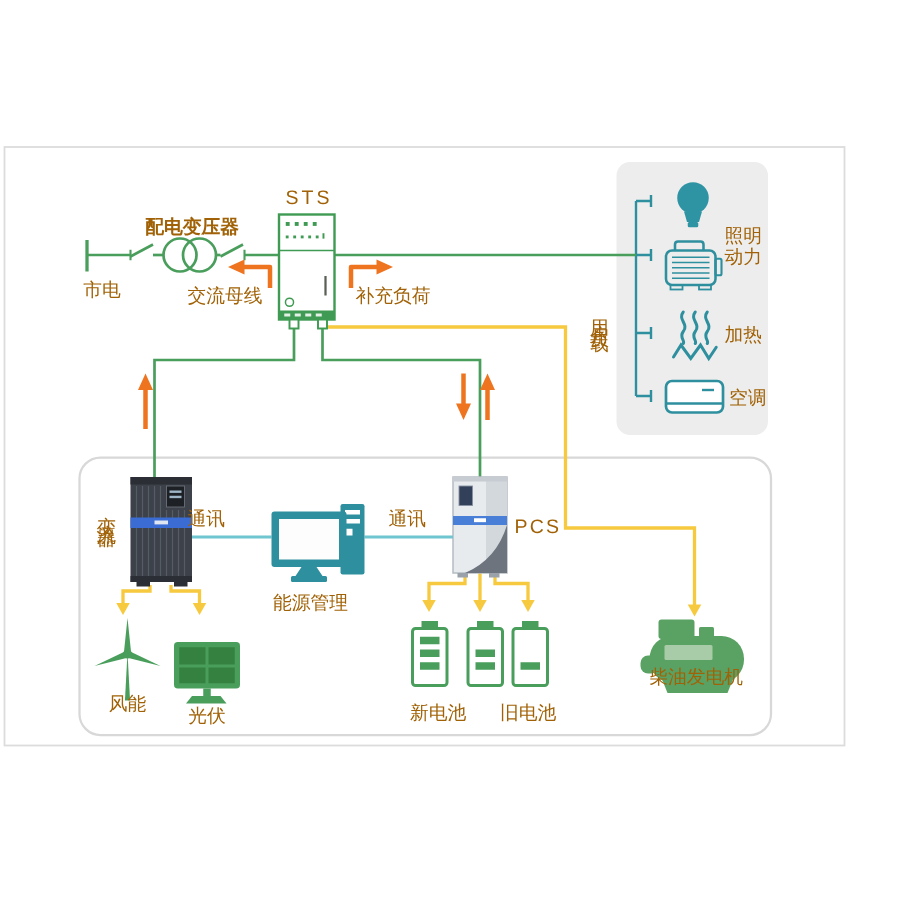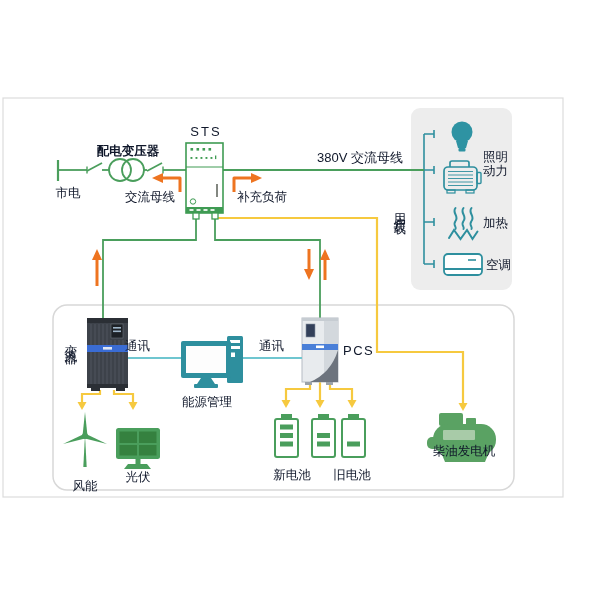--- a/index.html
+++ b/index.html
@@ -1,19 +1,19 @@
 <!DOCTYPE html>
 <html><head>
 <meta charset="utf-8">
 <style>
   html,body{margin:0;padding:0;background:#fff;}
   .stage{position:relative;width:600px;height:600px;background:#ffffff;overflow:hidden;
          font-family:"Liberation Sans","DejaVu Sans",sans-serif;}
   .stage svg{position:absolute;left:0;top:0;}
-  .lbl{position:absolute;color:#0f172a;font-size:12.5px;line-height:1.25;white-space:nowrap;}
+  .lbl{position:absolute;color:#a16207;font-size:12.5px;line-height:1.25;white-space:nowrap;}
   .c{text-align:center;}
   .r{text-align:right;}
   .f13{font-size:13px;}
   .ls2{letter-spacing:2px;}
   .vtext{writing-mode:vertical-rl;letter-spacing:3px;white-space:normal;}
 </style>
 </head>
 <body>
 
 <div class="stage">
@@ -244,32 +244,31 @@
     <rect x="443" y="430" width="32" height="10" rx="1" fill="#a8cba8"></rect>
   </g>
 
 </svg>
 
 <span class="lbl c" style="left:48px;top:186px;width:40px;">市电</span>
 <span class="lbl c" style="left:88px;top:144px;width:80px;font-weight:bold;">配电变压器</span>
 <span class="lbl c f13 ls2" style="left:186px;top:124px;width:40px;">STS</span>
 <span class="lbl c" style="left:122px;top:190px;width:56px;">交流母线</span>
 <span class="lbl c" style="left:234px;top:190px;width:56px;">补充负荷</span>
-<span class="lbl r f13" style="left:300px;top:150px;width:103px;">380V 交流母线</span>
 <span class="lbl vtext" style="left:391px;top:203px;">用户负载</span>
 
 <span class="lbl" style="left:483px;top:128px;margin-top:22px;">照明</span>
 <span class="lbl" style="left:483px;top:164px;">动力</span>
 <span class="lbl" style="left:483px;top:216px;">加热</span>
 <span class="lbl" style="left:486px;top:258px;">空调</span>
 
 <span class="lbl vtext f13" style="left:62px;top:334px;letter-spacing:4px;">变流器</span>
 <span class="lbl" style="left:125px;top:339px;">通讯</span>
 <span class="lbl" style="left:259px;top:339px;">通讯</span>
 <span class="lbl f13" style="left:343px;top:343px;letter-spacing:1.5px;">PCS</span>
 <span class="lbl c" style="left:176px;top:375px;width:62px;margin-top:20px;">能源管理</span>
-<span class="lbl c" style="left:60px;top:480px;width:50px;font-family:Liberation Mono, monospace;">风能</span>
+<span class="lbl c" style="left:60px;top:462px;width:50px;">风能</span>
 <span class="lbl c" style="left:113px;top:470px;width:50px;">光伏</span>
 <span class="lbl c" style="left:267px;top:468px;width:50px;">新电池</span>
 <span class="lbl c" style="left:327px;top:468px;width:50px;">旧电池</span>
 <span class="lbl c" style="left:429px;top:444px;width:70px;">柴油发电机</span>
 
 </div>
 
 </body></html>

